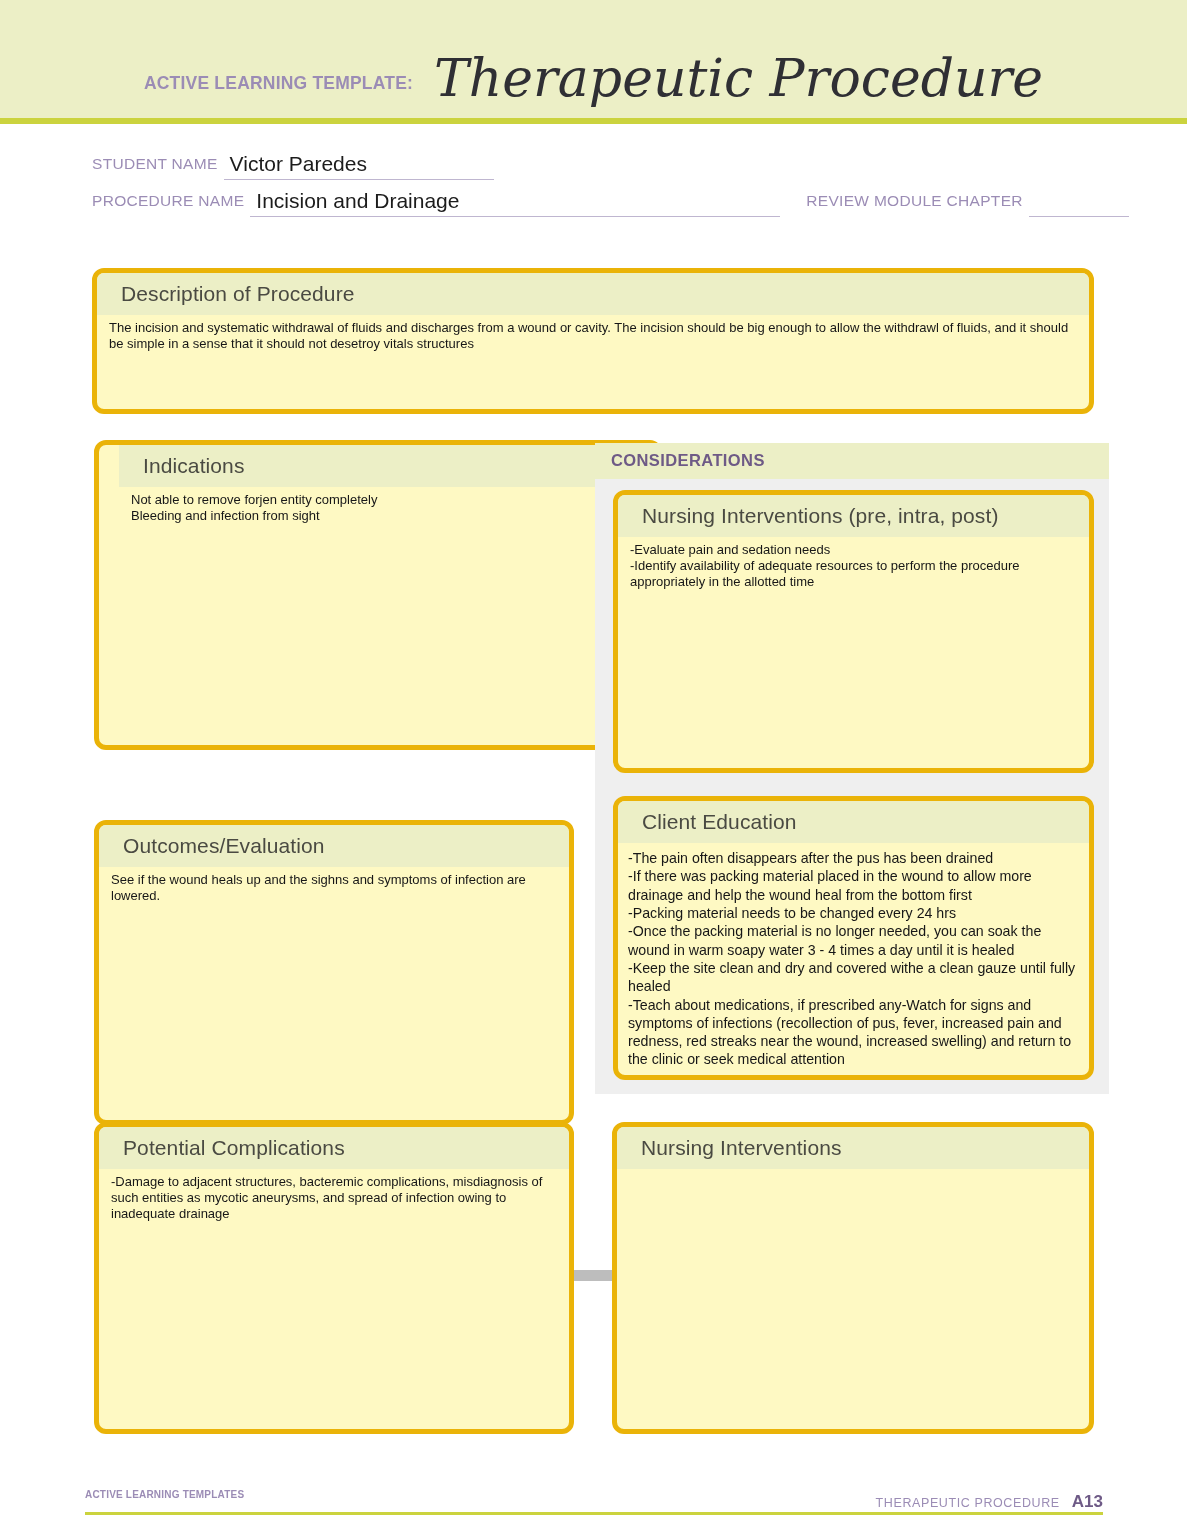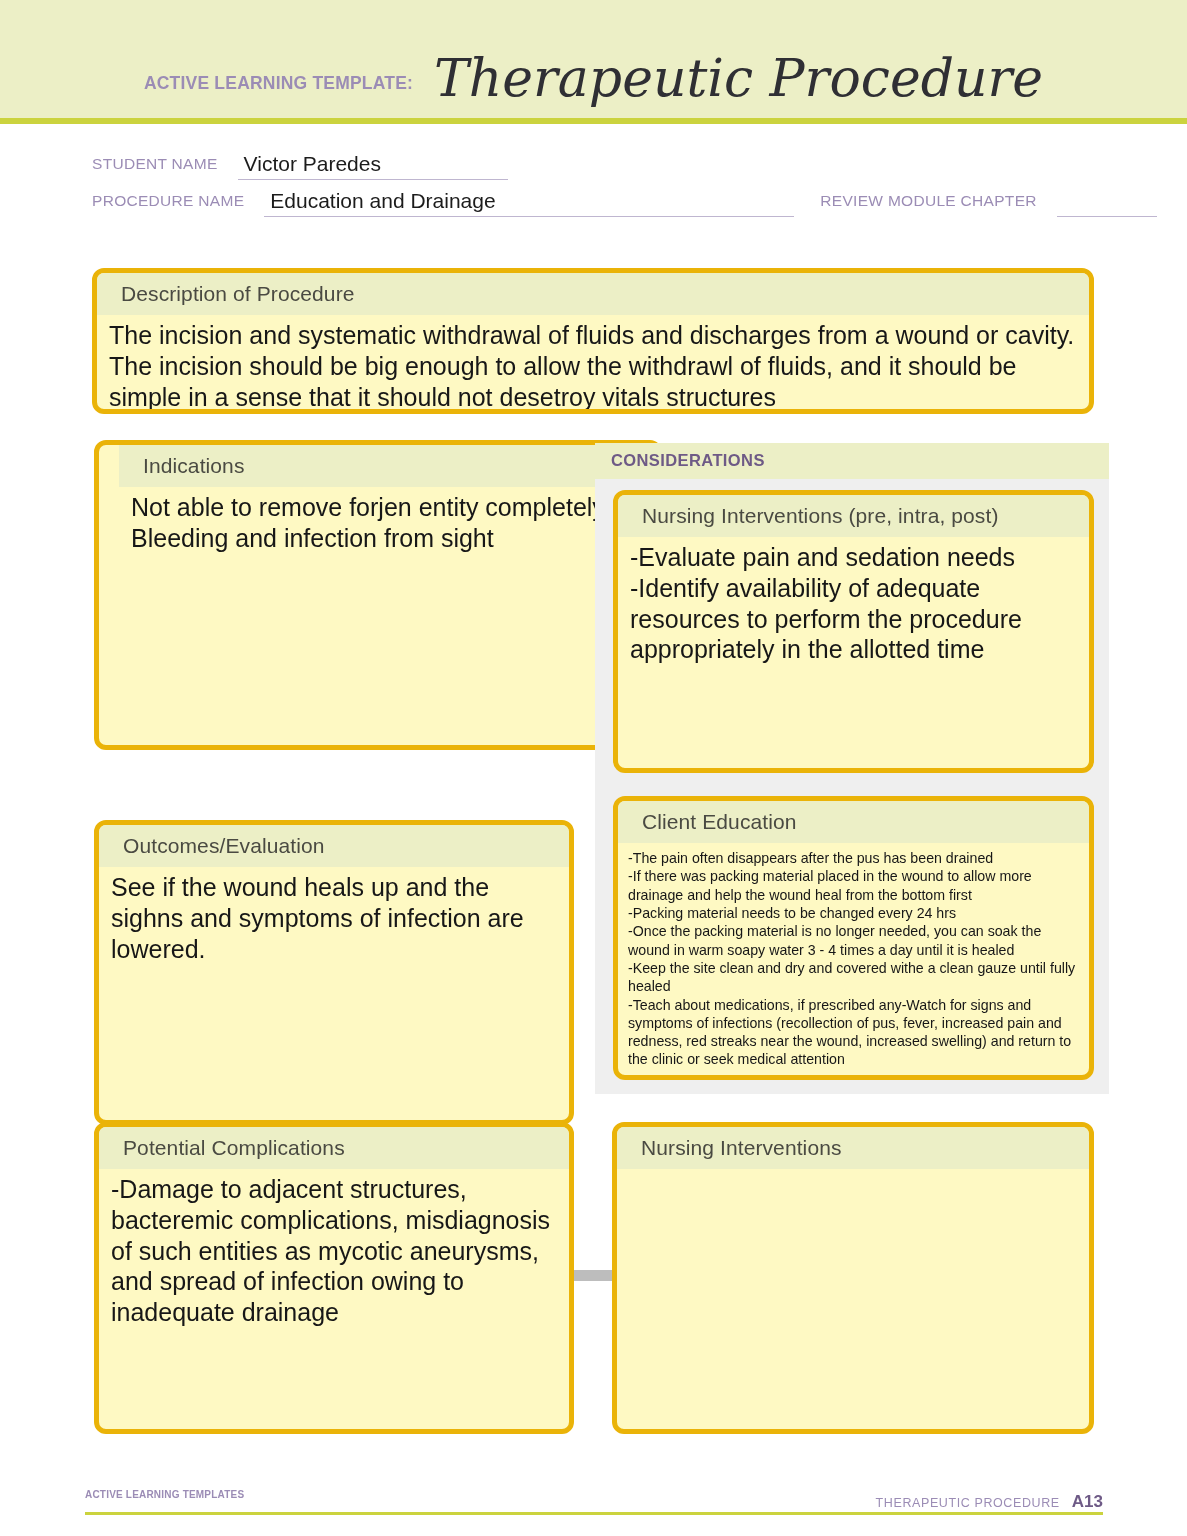--- a/index.html
+++ b/index.html
@@ -80,21 +80,21 @@
     color: #9B8CB5;
     letter-spacing: 0.3px;
     white-space: nowrap;
     padding-bottom: 3px;
   }
   .field-line {
     border-bottom: 1px solid #BFB6D0;
     flex: 0 0 auto;
     position: relative;
     height: 28px;
-    margin-left: 20px;
+    margin-left: 6px;
   }
   .field-value {
     position: absolute;
     left: 6px;
     bottom: 3px;
     font-size: 21px;
     color: #1c1c1c;
     white-space: nowrap;
     font-family: "Liberation Sans", sans-serif;
   }
@@ -114,21 +114,21 @@
   .box-head {
     background: #ECEFC6;
     padding: 9px 0 9px 24px;
     font-size: 21px;
     color: #4A4A42;
     font-family: "Liberation Sans", sans-serif;
     letter-spacing: 0.1px;
   }
   .box-body {
     padding: 5px 10px 8px 12px;
-    font-size: 25px;
+    font-size: 13px;
     line-height: 1.23;
     color: #171717;
     white-space: pre-line;
   }
   .box-body.tiny {
     font-size: 14.2px;
     line-height: 1.29;
     padding: 6px 12px 8px 10px;
   }
 
@@ -229,21 +229,21 @@
   <div class="field-row">
     <span class="field-label">STUDENT NAME</span>
     <span class="field-line line-student">
       <span class="field-value">Victor Paredes</span>
     </span>
   </div>
 
   <div class="field-row">
     <span class="field-label">PROCEDURE NAME</span>
     <span class="field-line line-procedure">
-      <span class="field-value">Education and Drainage</span>
+      <span class="field-value">Incision and Drainage</span>
     </span>
     <span class="field-label" style="margin-left:26px;">REVIEW MODULE CHAPTER</span>
     <span class="field-line line-chapter">
       <span class="field-value"></span>
     </span>
   </div>
 
 </div>
 
 <div class="box" id="description-box">

